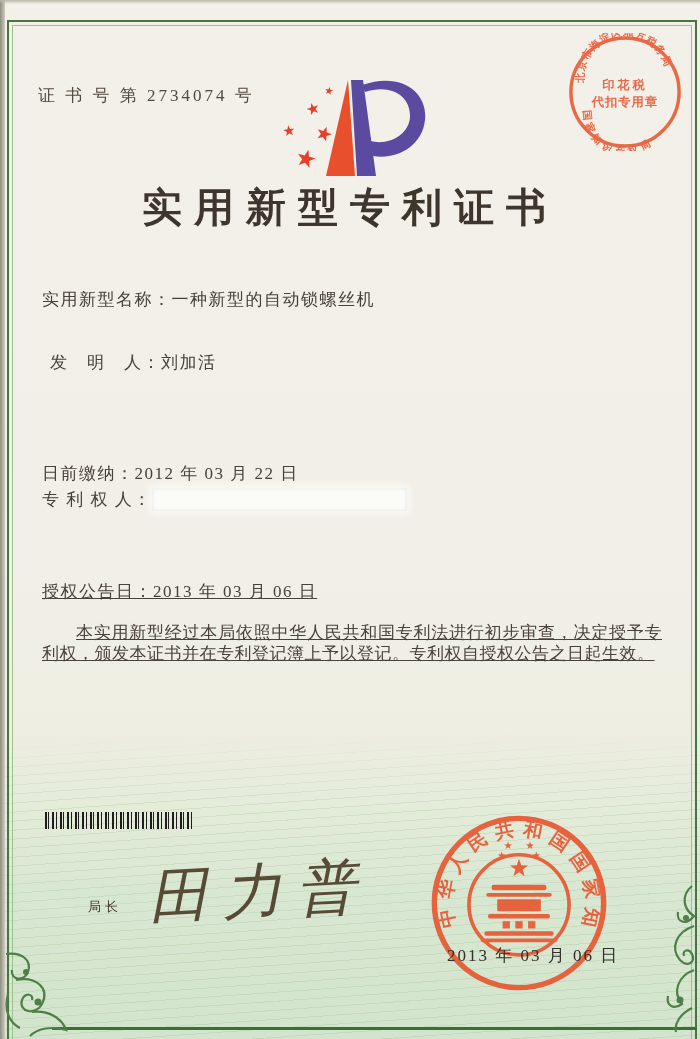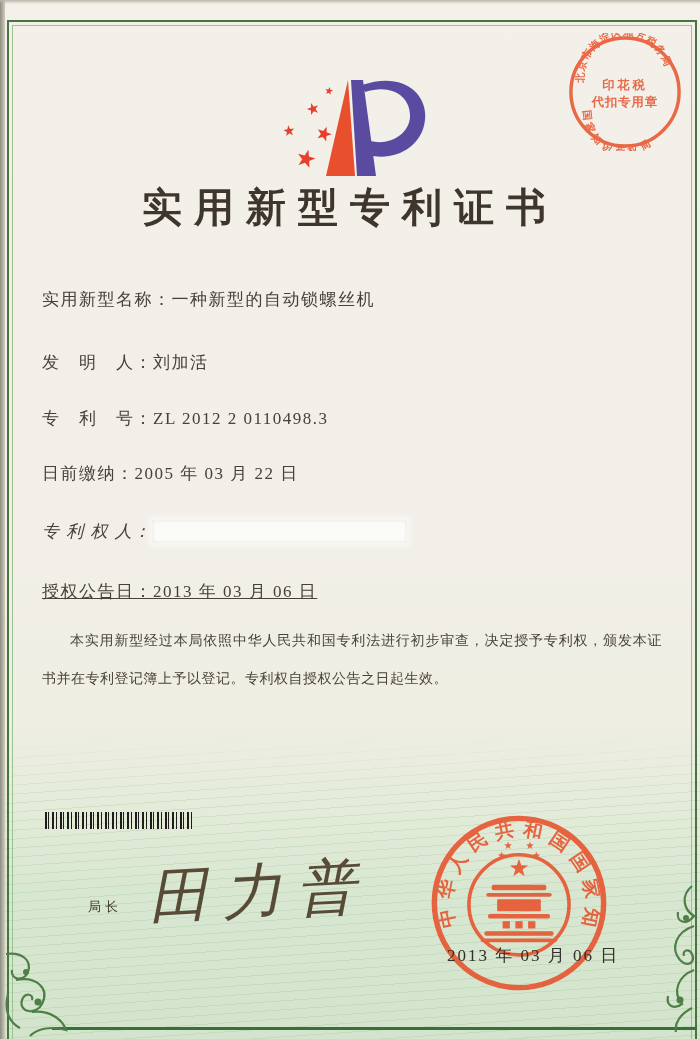--- a/index.html
+++ b/index.html
@@ -26,22 +26,22 @@
   .abs{position:absolute;}
   .cert-no{left:38px;top:84px;font-size:17px;letter-spacing:3px;color:#53493f;z-index:2;}
   .title{left:0;top:180px;width:100%;text-align:center;font-size:40px;font-weight:700;
     letter-spacing:12px;color:#3e352d;z-index:2;}
   .field{left:42px;font-size:17px;color:#48403a;letter-spacing:1.5px;z-index:2;white-space:nowrap;}
   .field .val{letter-spacing:1.5px;}
   .redacted{display:inline-block;vertical-align:middle;width:255px;height:23px;margin-top:-4px;
     background:rgba(252,252,250,.92);
     box-shadow:0 0 5px 4px rgba(248,248,245,.9), inset 0 0 4px rgba(190,190,185,.35);
     border-radius:2px;}
-  .body-text{left:42px;top:622px;width:620px;z-index:2;font-size:14px;line-height:38px;
-    color:#4b423a;text-align:justify;letter-spacing:.5px;}
+  .body-text{left:42px;top:622px;width:620px;z-index:2;font-size:17px;line-height:21px;
+    color:#4b423a;text-align:justify;letter-spacing:.5px;text-decoration:underline;}
   .body-text p{margin:0;text-indent:2em;}
   .barcode{left:45px;top:812px;width:150px;height:17px;z-index:2;
     background:
      repeating-linear-gradient(90deg,#1e1d1b 0 2px,transparent 2px 3px,#1e1d1b 3px 4px,
        transparent 4px 7px,#1e1d1b 7px 9px,transparent 9px 11px,#1e1d1b 11px 12px,transparent 12px 15px);}
   .sig-label{left:88px;top:898px;font-size:13px;letter-spacing:4px;color:#3f382e;z-index:2;}
   .sig-name{left:148px;top:852px;font-size:60px;color:#4a3b27;z-index:2;letter-spacing:14px;
     transform:rotate(-3deg);font-style:italic;opacity:.9;}
   .seal-date{left:447px;top:944px;font-size:17px;letter-spacing:2px;color:#33302b;z-index:5;}
   .footer{left:0;top:1052px;width:100%;font-size:14px;letter-spacing:3px;
@@ -55,20 +55,21 @@
 <div id="page">
 
   <div class="edge-left"></div>
   <div class="edge-top"></div>
   <div class="waves"></div>
 
   <div class="frame-outer">
     <div class="frame-inner"></div>
   </div>
 
+  <div class="abs cert-no">证 书 号 第 2734074 号</div>
 
   <div class="abs" style="left:262px;top:76px;z-index:2;">
     <svg width="170" height="102" viewBox="0 0 170 102">
       <defs>
         <path id="star" d="M0,-10 L2.35,-3.24 L9.51,-3.09 L3.8,1.24 L5.88,8.09 L0,4 L-5.88,8.09 L-3.8,1.24 L-9.51,-3.09 L-2.35,-3.24 Z"></path>
       </defs>
 
       <path d="M89,4 L101,4 L114,100 L95,100 Z" fill="#5a4aa0"></path>
       <path d="M100,9 C140,-5 166,17 163,44 C160,71 134,84 111,80 L108,65 C128,70 147,58 148,41 C149,21 130,7 103,16 Z" fill="#5a4aa0"></path>
 
@@ -98,30 +99,27 @@
       <text x="60" y="57" text-anchor="middle" fill="#e8512b" font-size="12.5" font-weight="700" letter-spacing="3">印花税</text>
       <text x="60" y="74" text-anchor="middle" fill="#e8512b" font-size="12.5" font-weight="700" letter-spacing="1">代扣专用章</text>
     </svg>
   </div>
 
   <div class="abs field" style="top:288px;">
     <span>实用新型名称：</span><span class="val">一种新型的自动锁螺丝机</span>
   </div>
 
   <div class="abs title">实用新型专利证书</div>
-  <div class="abs field" style="top:351px;">
+  <div class="abs field" style="top:351px;margin-left:8px;">
     <span>发　明　人：</span><span class="val">刘加活</span>
   </div>
-  <div class="abs field" style="top:407px;">
-    <span>专　利　号：</span><span class="val">ZL 2012 2 0110498.3</span>
+  <div class="abs field" style="top:462px;">
+    <span>日前缴纳：</span><span class="val">2012 年 03 月 22 日</span>
   </div>
-  <div class="abs field" style="top:462px;">
-    <span>日前缴纳：</span><span class="val">2005 年 03 月 22 日</span>
-  </div>
-  <div class="abs field" style="top:520px;font-style:italic;">
+  <div class="abs field" style="top:488px;">
     <span>专 利 权 人：</span><span class="redacted"></span>
   </div>
   <div class="abs field" style="top:580px;text-decoration:underline;">
     <span>授权公告日：</span><span class="val">2013 年 03 月 06 日</span>
   </div>
 
   <div class="abs body-text">
     <p>本实用新型经过本局依照中华人民共和国专利法进行初步审查，决定授予专利权，颁发本证书并在专利登记簿上予以登记。专利权自授权公告之日起生效。</p>
   </div>
 

